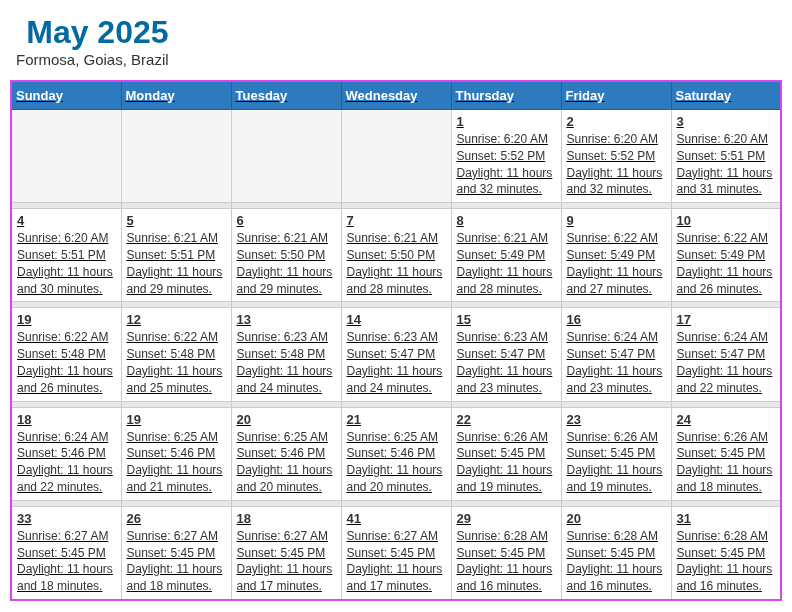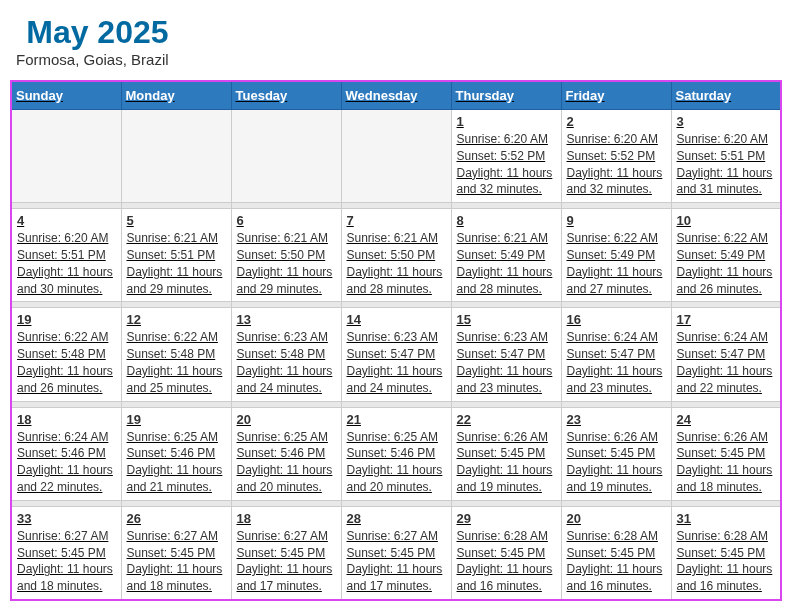--- a/index.html
+++ b/index.html
@@ -266,21 +266,21 @@
         </td>
         <td>
           <span class="day-num">26</span>
           <div class="day-info">Sunrise: 6:27 AM<br>Sunset: 5:45 PM<br>Daylight: 11 hours and 18 minutes.</div>
         </td>
         <td>
           <span class="day-num">18</span>
           <div class="day-info">Sunrise: 6:27 AM<br>Sunset: 5:45 PM<br>Daylight: 11 hours and 17 minutes.</div>
         </td>
         <td>
-          <span class="day-num">28</span>
+          <span class="day-num">41</span>
           <div class="day-info">Sunrise: 6:27 AM<br>Sunset: 5:45 PM<br>Daylight: 11 hours and 17 minutes.</div>
         </td>
         <td>
           <span class="day-num">29</span>
           <div class="day-info">Sunrise: 6:28 AM<br>Sunset: 5:45 PM<br>Daylight: 11 hours and 16 minutes.</div>
         </td>
         <td>
           <span class="day-num">20</span>
           <div class="day-info">Sunrise: 6:28 AM<br>Sunset: 5:45 PM<br>Daylight: 11 hours and 16 minutes.</div>
         </td>

